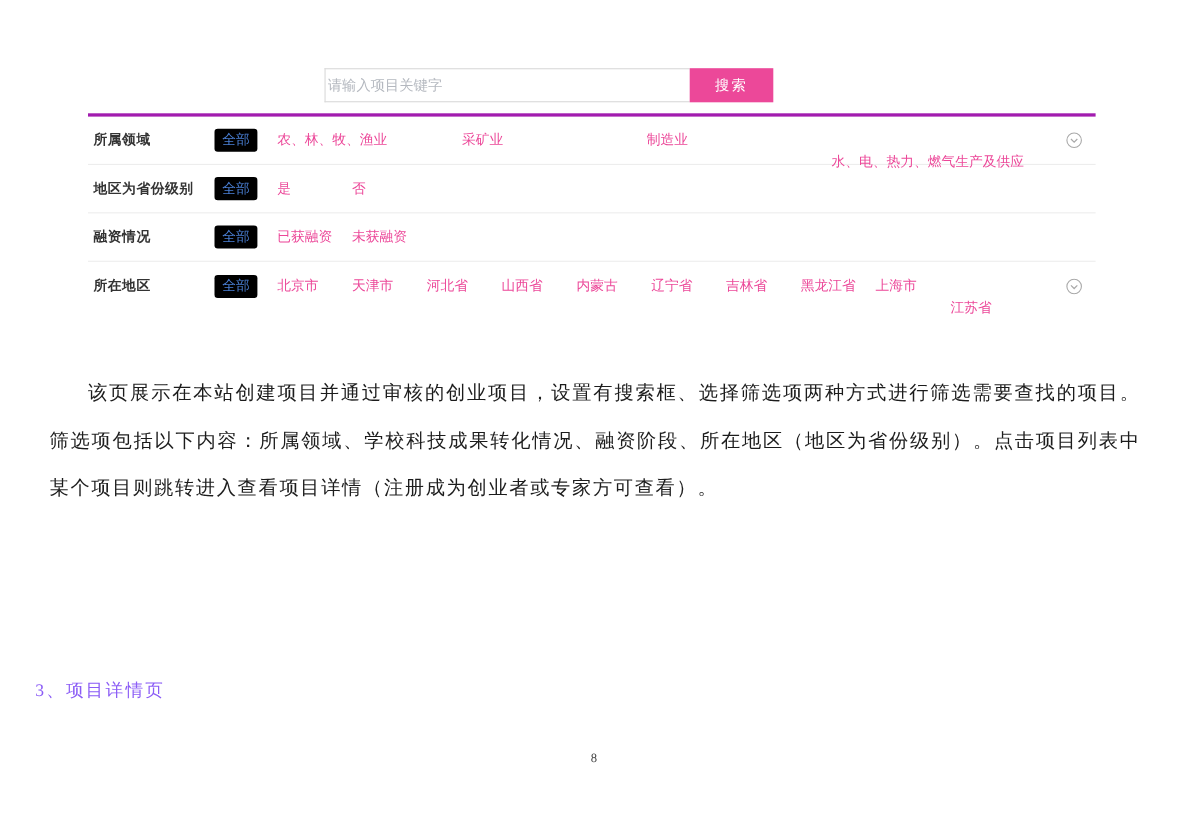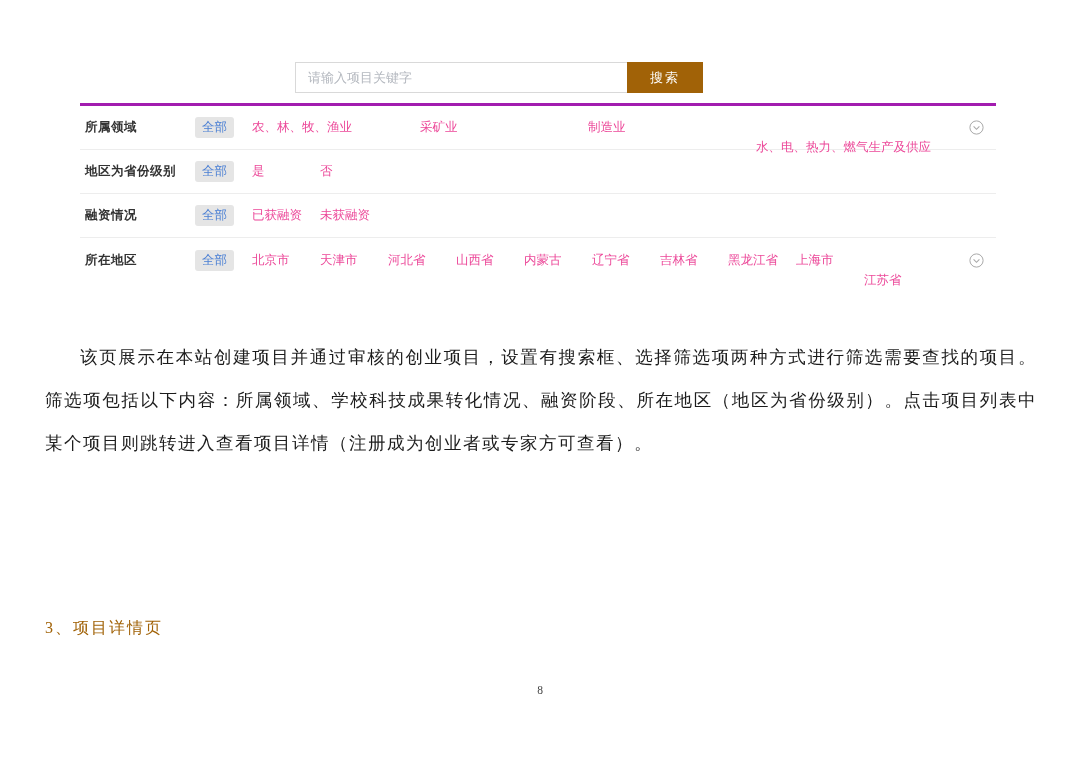--- a/index.html
+++ b/index.html
@@ -6,56 +6,56 @@
   html,body { background:#ffffff; }
   body {
     width:1080px; height:763px; position:relative; overflow:hidden;
     font-family:"Liberation Sans","DejaVu Sans",sans-serif;
   }
 
   
   .search-row { position:absolute; left:295px; top:62px; display:flex; }
   .search-input {
     width:332px; height:31px; border:1px solid #d9d9d9; border-right:none;
-    padding:0 12px; font-size:13px; color:#333; outline:none;
+    padding:0 2px; font-size:13px; color:#333; outline:none;
     font-family:"Liberation Sans","DejaVu Sans",sans-serif;
   }
   .search-input::placeholder { color:#b4b8bf; }
   .search-btn {
-    width:76px; height:31px; background:#a16207; color:#ffffff; border:none;
+    width:76px; height:31px; background:#ec4899; color:#ffffff; border:none;
     font-size:13px; cursor:pointer; letter-spacing:2px;
     font-family:"Liberation Sans","DejaVu Sans",sans-serif;
   }
 
   
   .filter-panel { position:absolute; left:80px; top:103px; width:916px; border-top:3px solid #a21caf; }
   .frow { display:flex; align-items:center; height:44px; padding-left:5px; border-bottom:1px solid #ededed; }
   .frow:last-child { border-bottom:none; height:45px; }
   .flabel { width:110px; font-size:12.5px; font-weight:700; color:#333; letter-spacing:.5px; }
   .tagwrap { width:57px; }
   .tag {
-    display:inline-block; background:#e5e5e5; color:#4a7fd4; font-size:12.5px;
+    display:inline-block; background:#000000; color:#4a7fd4; font-size:12.5px;
     padding:4px 7px; border-radius:3px; line-height:1; cursor:pointer;
   }
   .opt { width:68px; font-size:12.5px; color:#ec4899; cursor:pointer; white-space:nowrap; }
   .opt.wide { width:168px; }
   .opt.last { width:auto;margin-top:40px; }
   .chev { margin-left:auto; margin-right:12px; display:flex; align-items:center; cursor:pointer; }
 
   
   .doc-paragraph {
     position:absolute; left:45px; top:336px; width:992px;
     font-family:"Liberation Serif","DejaVu Serif",serif;
     font-size:17.5px; line-height:43px; color:#1c1c1c;
     text-align:justify; text-indent:2em; letter-spacing:1.5px;
   }
   .section-heading {
-    position:absolute; left:45px; top:618px;
+    position:absolute; left:32px; top:618px;
     font-family:"Liberation Serif","DejaVu Serif",serif;
-    font-size:16px; color:#a16207; letter-spacing:2px;
+    font-size:16px; color:#8b5cf6; letter-spacing:2px;
   }
   .page-number {
     position:absolute; left:0; top:684px; width:100%; text-align:center;
     font-family:"Liberation Serif","DejaVu Serif",serif;
     font-size:11.5px; color:#444;
   }
 </style>
 </head>
 <body>
 

